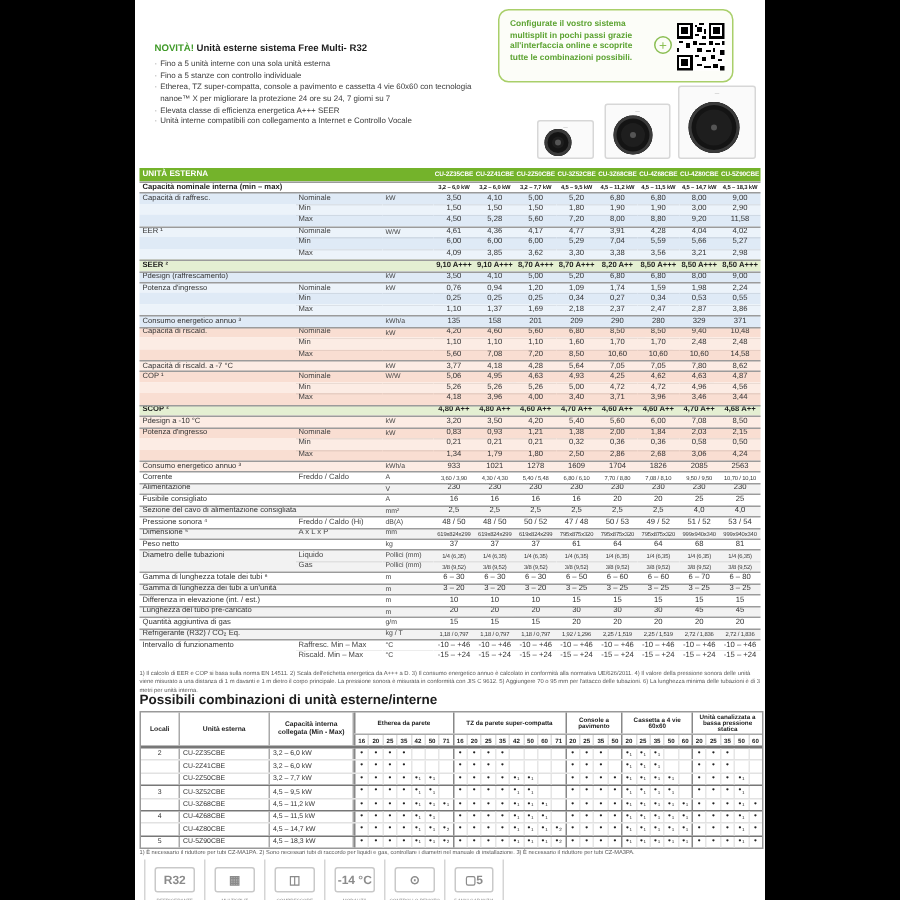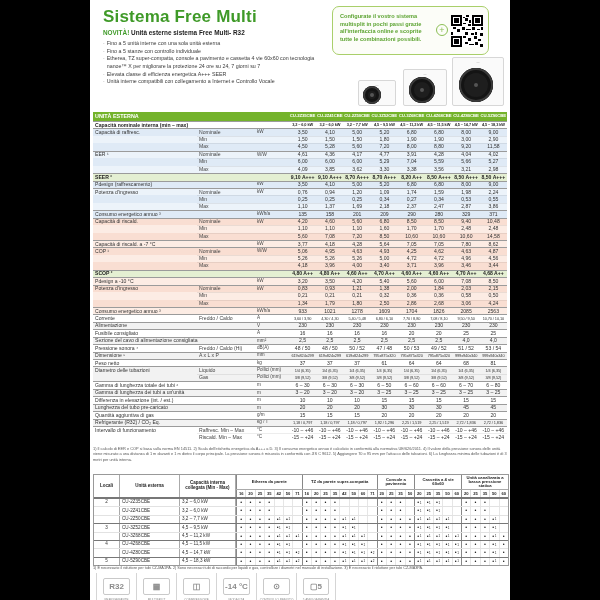--- a/index.html
+++ b/index.html
@@ -99,21 +99,20 @@
   .badge .blabel{margin-top:1px;font-size:3.1px;color:#8b8b8b;line-height:1.1;white-space:normal;}
 </style>
 </head>
 <body>
 
 <div id="page">
 
   <div class="wm2"></div>
   <div class="wm1"></div>
 
-  <div class="title">Sistema Free Multi</div>
   <div class="novita-line">
     <span class="nov">NOVITÀ!</span><span> Unità esterne sistema Free Multi- R32</span>
   </div>
   <div class="bullets">
       <div>
         <span class="dot">·</span>
         <span>Fino a 5 unità interne con una sola unità esterna</span>
       </div>
       <div>
         <span class="dot">·</span>
@@ -743,20 +742,21 @@
         <div class="cell c-val">-15 – +24</div>
         <div class="cell c-val">-15 – +24</div>
         <div class="cell c-val">-15 – +24</div>
         <div class="cell c-val">-15 – +24</div>
         <div class="cell c-val">-15 – +24</div>
         <div class="cell c-val">-15 – +24</div>
       </div>
     </div>
   <div id="spec-footnote">1) Il calcolo di EER e COP si basa sulla norma EN 14511. 2) Scala dell'etichetta energetica da A+++ a D. 3) Il consumo energetico annuo è calcolato in conformità alla normativa UE/626/2011. 4) Il valore della pressione sonora delle unità viene misurato a una distanza di 1 m davanti e 1 m dietro il corpo principale. La pressione sonora è misurata in conformità con JIS C 9612. 5) Aggiungere 70 o 95 mm per l'attacco delle tubazioni. 6) La lunghezza minima delle tubazioni è di 3 metri per unità interna.</div>
 
+  <div id="combo-title">Possibili combinazioni di unità esterne/interne</div>
   <div id="combo-table">
       <div class="combo-head">
         <div class="chc ch-locali">Locali</div>
         <div class="chc ch-unit">Unità esterna</div>
         <div class="chc ch-cap">Capacità interna collegata (Min - Max)</div>
         <div class="ch-groups">
           <div class="ch-grouprow">
             <div class="ch-group" style="width: 65.653px;">Etherea da parete</div>
             <div class="ch-group" style="width: 75.032px;">TZ da parete super-compatta</div>
             <div class="ch-group" style="width: 37.516px;">Console a pavimento</div>

